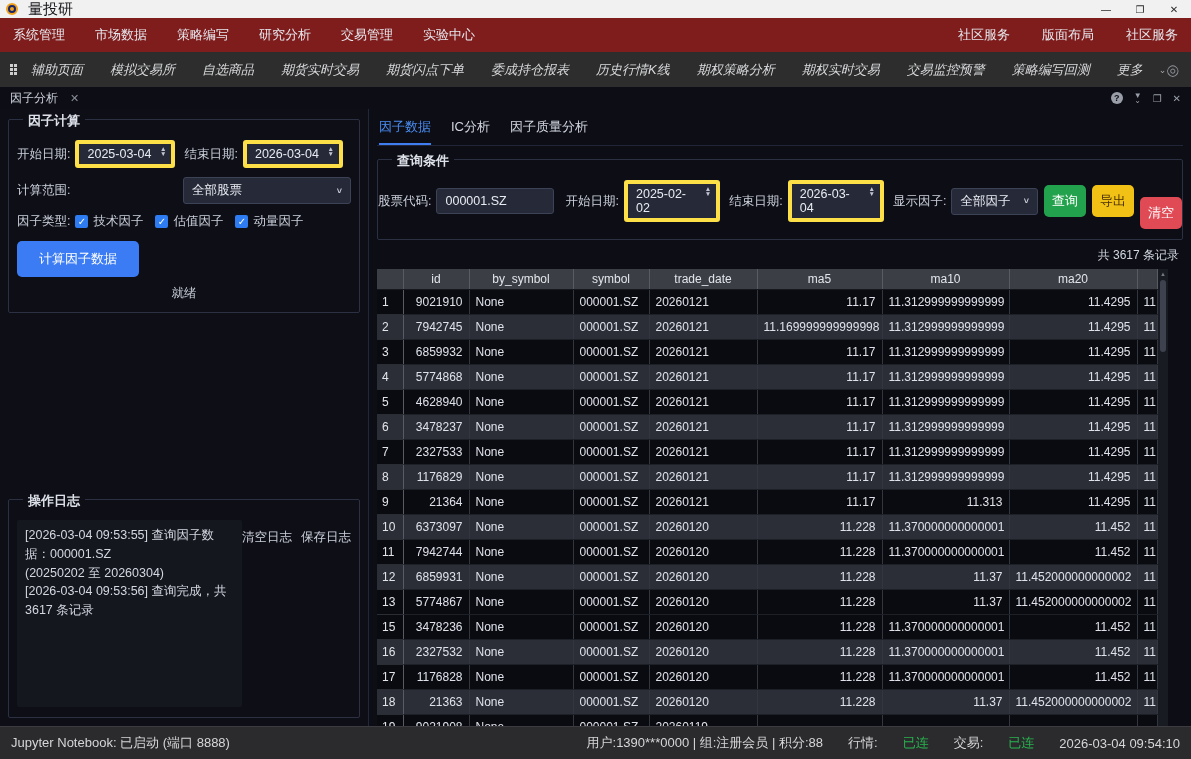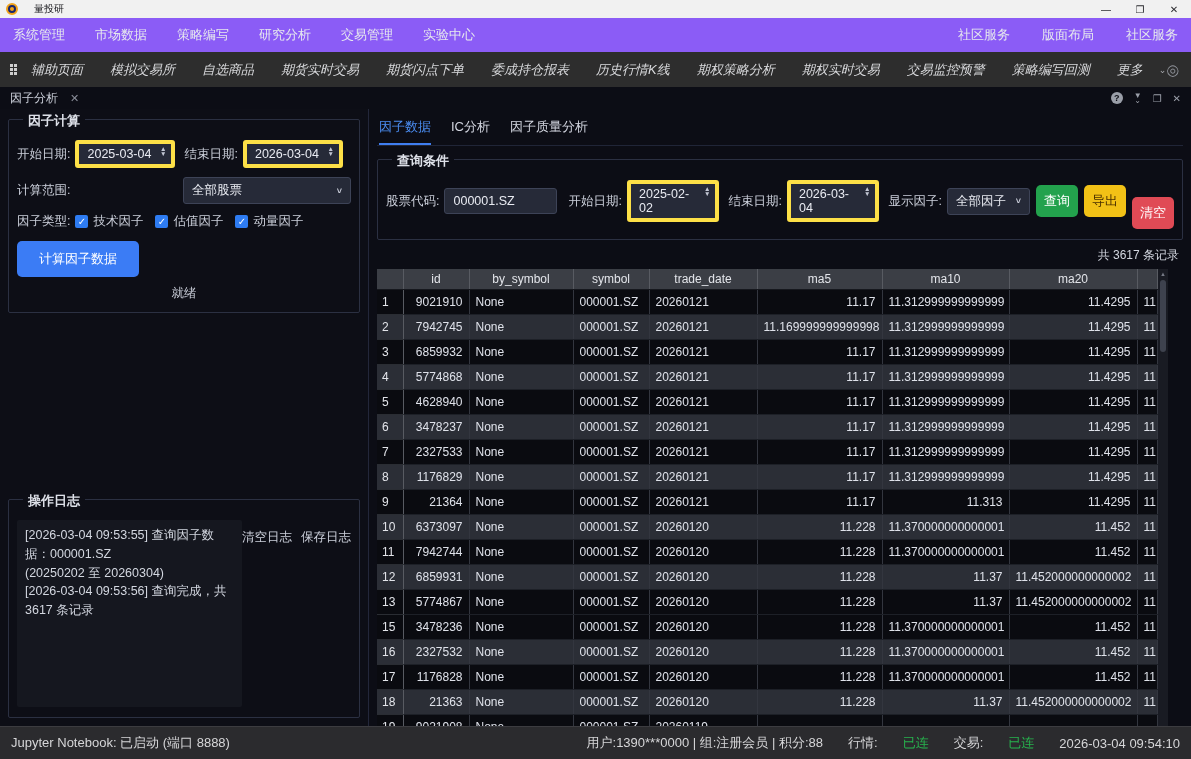--- a/index.html
+++ b/index.html
@@ -3,26 +3,26 @@
 <meta charset="utf-8">
 <style>
   * { box-sizing: border-box; margin: 0; padding: 0; }
   html, body { width: 1191px; height: 759px; overflow: hidden; background: #08090f;
     font-family: "Liberation Sans", sans-serif; }
 
   
   .titlebar { height: 18px; background: #f1f1f1; display: flex; align-items: center; padding-left: 6px; }
   .logo { width: 12px; height: 12px; border-radius: 50%; background: #16246e; border: 2px solid #f0a21a; position: relative; flex: 0 0 auto; }
   .logo::after { content: ""; position: absolute; left: 2px; top: 2px; width: 4px; height: 4px; border-radius: 50%; background: #f0a21a; }
-  .win-title { font-size: 10px; color: #15151a; margin-left: 16px; }
+  .win-title { font-size: 15px; color: #15151a; margin-left: 10px; }
   .win-controls { margin-left: auto; display: flex; height: 100%; }
   .win-btn { width: 34px; display: flex; align-items: center; justify-content: center; font-size: 10px; color: #2a2a2e; }
 
   
-  .menubar { height: 34px; background: #8b5cf6; display: flex; align-items: center; font-size: 13px; color: #e6e8ee; padding: 0 13px; }
+  .menubar { height: 34px; background: #7f1d1d; display: flex; align-items: center; font-size: 13px; color: #e6e8ee; padding: 0 13px; }
   .menu-item { margin-right: 30px; }
   .menubar-right { margin-left: auto; display: flex; }
   .menubar-right .menu-item { margin-right: 0; margin-left: 32px; }
 
   
   .tabbar { height: 35px; background: #2d2d2d; display: flex; align-items: center; font-size: 13px; color: #d9dadd; padding: 0 10px; }
   .grid-icon { display: grid; grid-template-columns: repeat(2, 3px); grid-template-rows: repeat(3, 3px); gap: 1px; margin-right: 14px; }
   .grid-icon i { background: #cfcfcf; display: block; }
   .tb-item { margin-right: 27px; white-space: nowrap; font-style: italic; }
   .tb-caret { color: #a9abb0; margin-left: 16px; font-size: 9px; }
@@ -55,21 +55,21 @@
   .log-group { margin-top: auto; height: 219px; display: flex; flex-direction: row; }
   .log-box { flex: 1; background: #15171f; border-radius: 2px; padding: 6px 8px; font-size: 12.5px; color: #d3d7e0; white-space: pre-wrap; line-height: 1.5; overflow: hidden; }
   .log-actions { padding-top: 9px; font-size: 12.5px; color: #ccd0db; display: flex; gap: 9px; }
 
   
   .right-panel { flex: 1; background: #0c0d15; display: flex; flex-direction: column; padding: 0 8px; overflow: hidden; }
   .rp-tabs { display: flex; gap: 20px; padding: 9px 2px 0; font-size: 13px; color: #d3d6e0; border-bottom: 1px solid #202537; }
   .rp-tab { padding-bottom: 7px; }
   .rp-tab.active { color: #4b8df2; border-bottom: 2px solid #3f7ef0; }
 
-  .query-group { border: 1px solid #2b3042; border-radius: 2px; margin-top: 13px; position: relative; padding: 13px 8px 10px; display: flex; align-items: center; font-size: 12.5px; color: #ccd0db; }
+  .query-group { border: 1px solid #2b3042; border-radius: 2px; margin-top: 13px; position: relative; padding: 13px 0 10px; display: flex; align-items: center; font-size: 12.5px; color: #ccd0db; }
   .query-group .group-title { background: #0c0d15; }
   .query-input { background: #262a38; border: 1px solid #3d4357; border-radius: 3px; color: #e9ebf2; font-size: 12.5px; padding: 5px 8px; width: 122px; margin-right: 12px; }
   .action-btn { border: none; border-radius: 5px; color: #fff; font-size: 13px; padding: 7px 8px; margin-left: 6px; white-space: nowrap; }
   .btn-query { background: #23a24d; }
   .btn-export { background: #f2c116; color: #4a3000; }
   .btn-clear { background: #e04a55; margin-top: 24px; }
 
   .record-count { text-align: right; font-size: 12px; color: #d3d7e0; padding: 7px 4px 5px; }
 
   .table-area { display: flex; }

